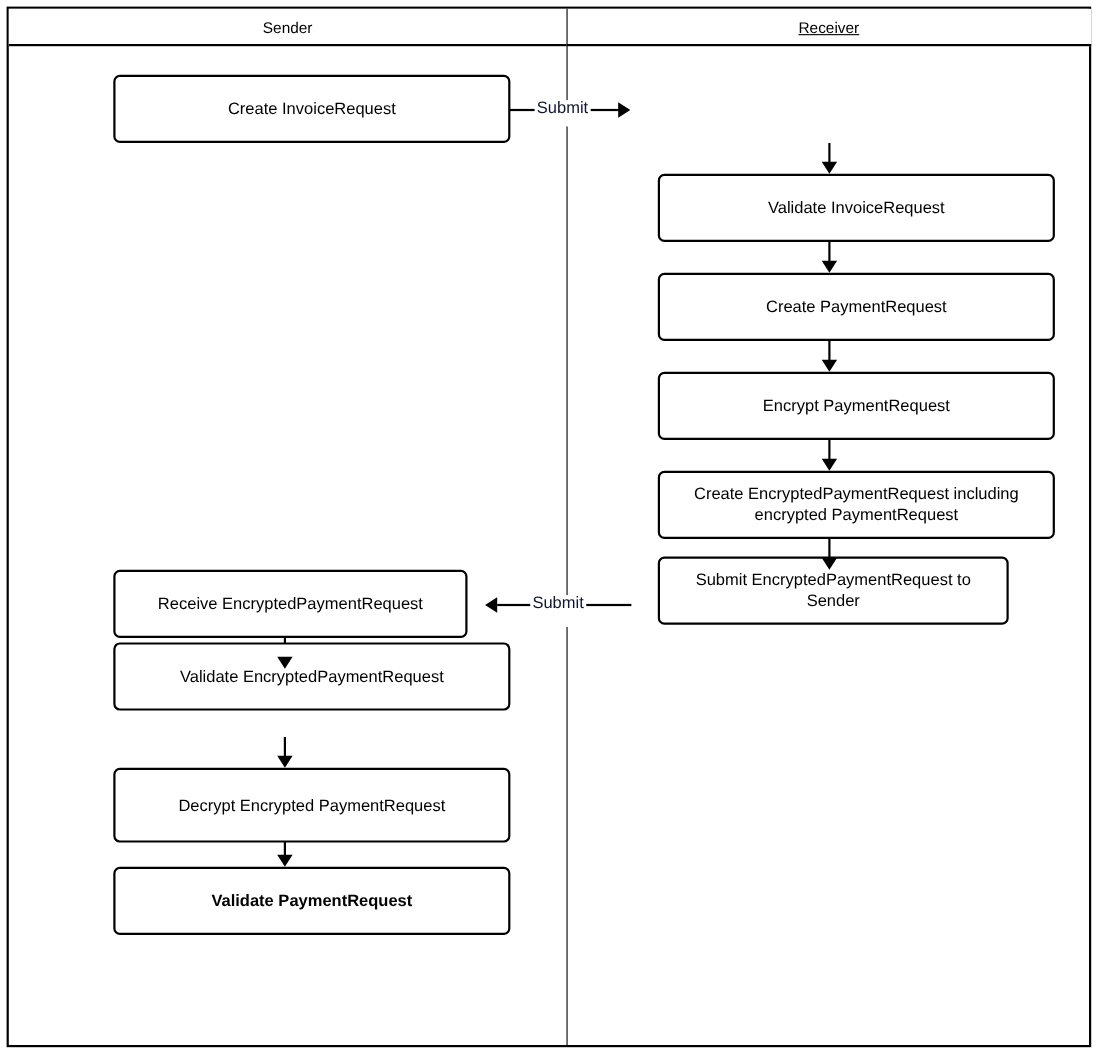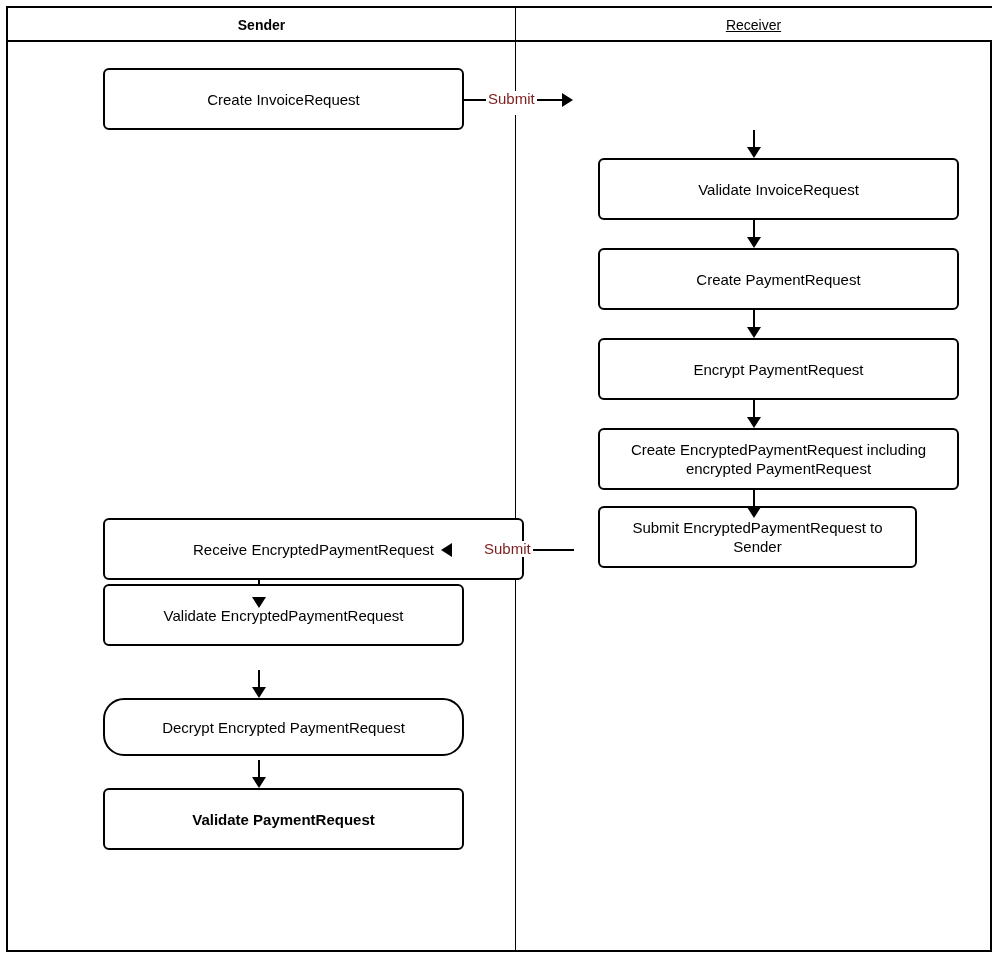--- a/index.html
+++ b/index.html
@@ -33,21 +33,21 @@
     top: 0;
     height: 34px;
     line-height: 34px;
     text-align: center;
     font-size: 14px;
     color: #000000;
     box-sizing: border-box;
     border-bottom: 2px solid #000000;
     background: #ffffff;
   }
-  .lane-header.left  { left: 0;     width: 507px; font-weight: bold; }
+  .lane-header.left  { left: 0;     width: 507px; }
   .lane-header.right { left: 507px; width: 477px; text-decoration: underline; }
 
   
   .lane-divider {
     position: absolute;
     left: 507px;
     top: 0;
     width: 0;
     border-left: 1.5px solid #000000;
     box-sizing: border-box;
@@ -108,21 +108,21 @@
   }
   .arrowhead.left {
     border-top: 7px solid transparent;
     border-bottom: 7px solid transparent;
     border-right: 11px solid #000000;
   }
   .flow-label {
     position: absolute;
     font-size: 15px;
     line-height: 16px;
-    color: #7f1d1d;
+    color: #0f172a;
     background: #ffffff;
     padding: 0 2px;
     white-space: nowrap;
     z-index: 5;
   }
 </style>
 </head>
 <body>
 
 <div id="canvas">
@@ -131,25 +131,25 @@
 
     <div class="lane-header left">Sender</div>
     <div class="lane-header right">Receiver</div>
 
     <div class="lane-divider seg-a"></div>
     <div class="lane-divider seg-b"></div>
     <div class="lane-divider seg-c"></div>
 
     <div class="task" style="left:71px; top:60px; width:361px; height:62px;">Create InvoiceRequest</div>
 
-    <div class="task" style="left:71px; top:510px; width:421px; height:62px;">Receive EncryptedPaymentRequest</div>
+    <div class="task" style="left:71px; top:510px; width:322px; height:62px;">Receive EncryptedPaymentRequest</div>
 
     <div class="task" style="left:71px; top:576px; width:361px; height:62px;">Validate EncryptedPaymentRequest</div>
 
-    <div class="task" style="left:71px; top:690px; width:361px; height:58px;border-radius:21px;">Decrypt Encrypted PaymentRequest</div>
+    <div class="task" style="left:71px; top:690px; width:361px; height:68px;">Decrypt Encrypted PaymentRequest</div>
 
     <div class="task" style="left:71px; top:780px; width:361px; height:62px;font-weight:bold;">Validate PaymentRequest</div>
 
 
     <div class="task" style="left:566px; top:150px; width:361px; height:62px;text-align:right;">Validate InvoiceRequest</div>
 
     <div class="task" style="left:566px; top:240px; width:361px; height:62px;">Create PaymentRequest</div>
 
     <div class="task" style="left:566px; top:330px; width:361px; height:62px;">Encrypt PaymentRequest</div>
 

